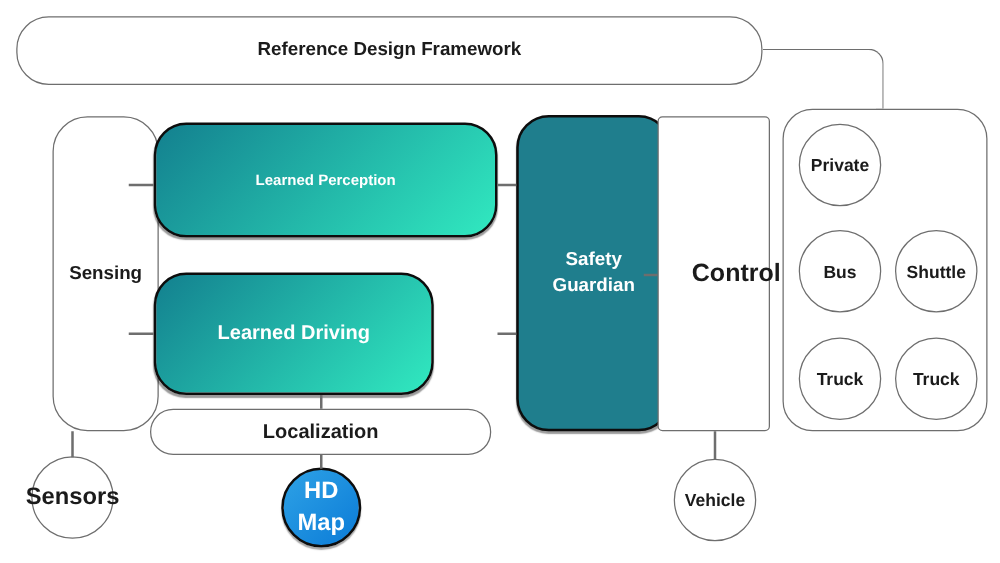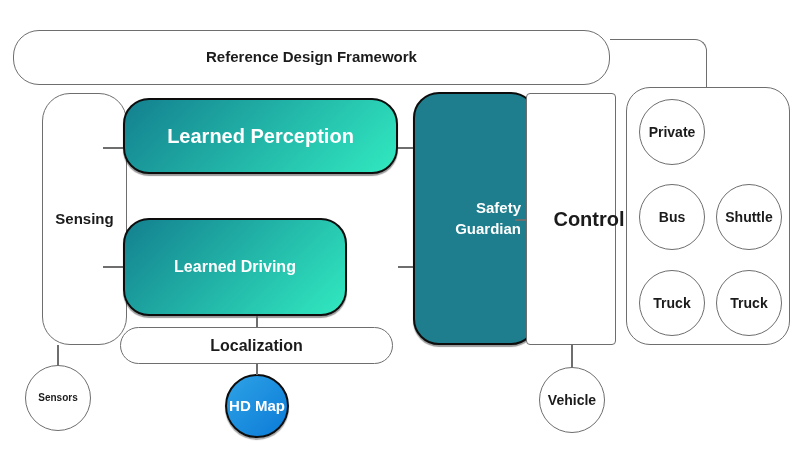--- a/index.html
+++ b/index.html
@@ -37,33 +37,33 @@
   }
   .teal-solid {
     background: var(--safety-guardian-fill, #1f7e8d);
     border: 2px solid var(--border-black, #0d0d0d);
     color: var(--text-light, #ffffff);
     box-shadow: 0 2px 1px rgba(0,0,0,0.40);
   }
   .circle { border-radius: 50%; }
 
   
-  .frame        { left: 13px;  top: 30px;  width: 597px; height: 55px;  border-radius: 26px; font-size: 15px; }
+  .frame        { left: 13px;  top: 13px;  width: 597px; height: 55px;  border-radius: 26px; font-size: 15px; }
   .sensing      { left: 18px;  top: 93px;  width: 85px;  height: 252px; border-radius: 28px; font-size: 15px; margin-left: 24px; }
-  .perception   { left: 123px; top: 98px;  width: 275px; height: 76px; border-radius: 26px; font-size: 20px; }
+  .perception   { left: 123px; top: 98px;  width: 275px; height: 92px; border-radius: 26px; font-size: 12px; }
   .driving      { left: 123px; top: 218px; width: 224px; height: 98px;  border-radius: 26px; font-size: 16px; }
   .localization { left: 120px; top: 327px; width: 273px; height: 37px;  border-radius: 19px; font-size: 16px; }
-  .safety       { left: 413px; top: 92px;  width: 124px; height: 253px; border-radius: 26px; font-size: 15px; padding: 0 14px; text-align: right; }
+  .safety       { left: 413px; top: 92px;  width: 124px; height: 253px; border-radius: 26px; font-size: 15px; padding: 0 14px; }
   .control      { left: 526px; top: 93px;  width: 90px;  height: 252px; border-radius: 4px; font-size: 20px; padding-left: 36px; }
   .fleetbox     { left: 626px; top: 87px;  width: 164px; height: 258px; border-radius: 24px; }
 
-  .sensors-c    { left: 25px;  top: 365px; width: 66px; height: 66px; font-size: 10px; }
+  .sensors-c    { left: 25px;  top: 365px; width: 66px; height: 66px; font-size: 19px; }
   .vehicle-c    { left: 539px; top: 367px; width: 66px; height: 66px; font-size: 14px; }
   .hdmap-c      {
-    left: 225px; top: 374px; width: 64px; height: 64px; font-size: 15px;
+    left: 225px; top: 374px; width: 64px; height: 64px; font-size: 19px;
     background: linear-gradient(135deg, var(--hd-map-start, #2ea2e6), var(--hd-map-end, #0b7bd7));
     border: 2.5px solid var(--border-black, #0d0d0d);
     color: var(--text-light, #ffffff);
     box-shadow: 0 2px 1px rgba(0,0,0,0.35);
   }
 
   
   .fleet-circle { width: 66px; height: 66px; font-size: 14px; }
   .fc-private { left: 639px; top: 99px;  }
   .fc-taxi    { left: 716px; top: 99px;  }

